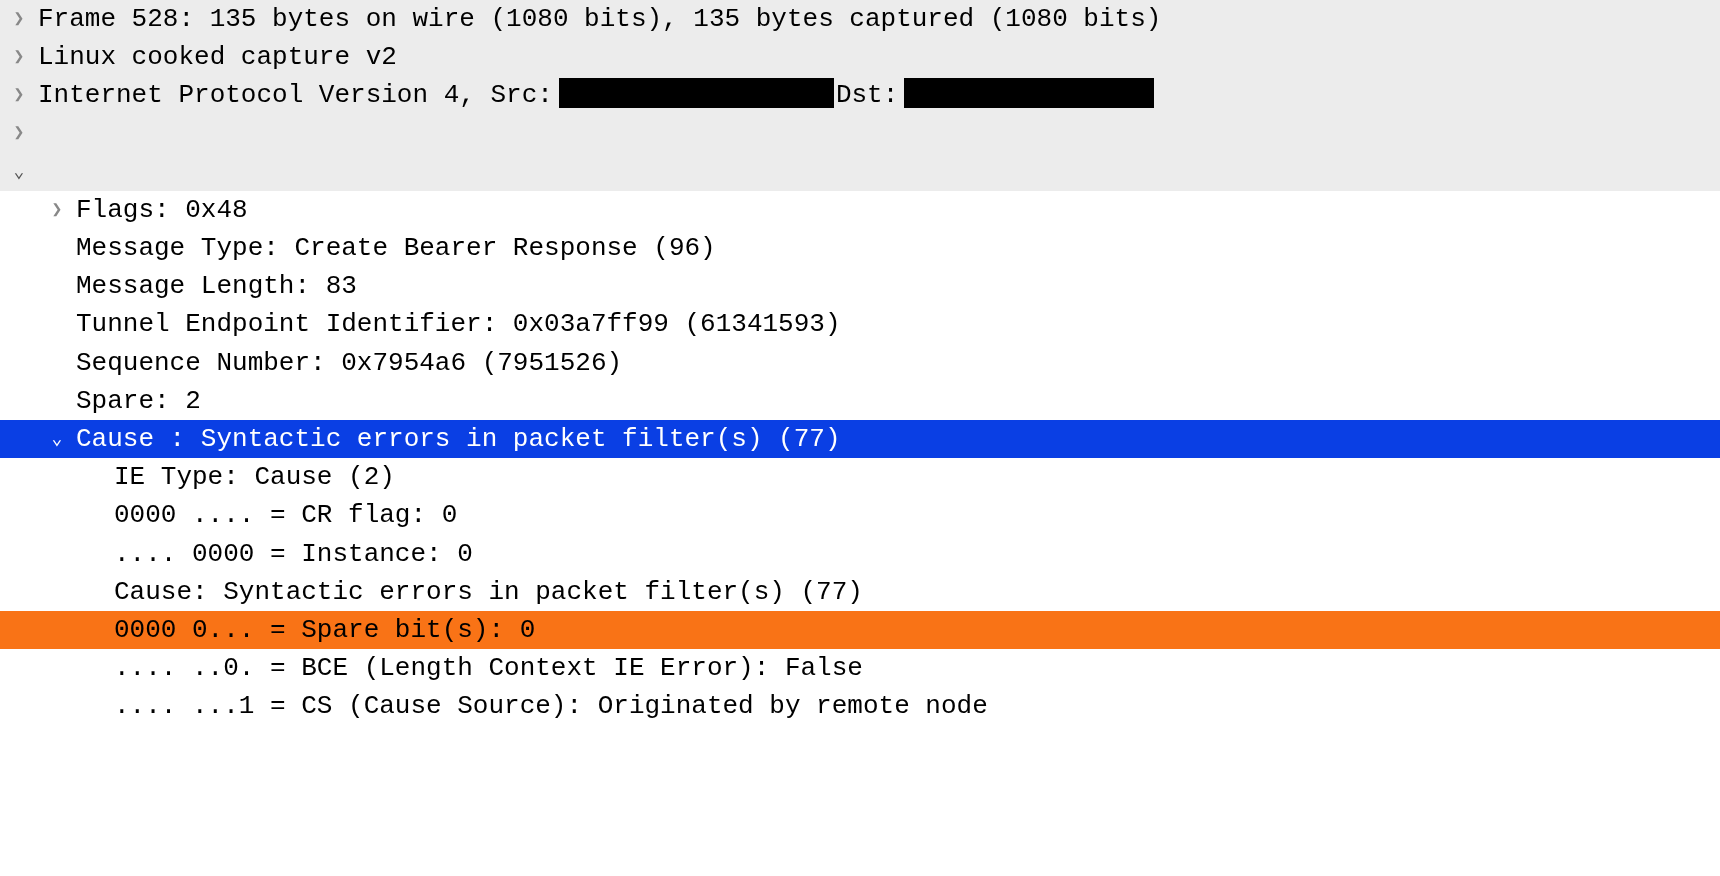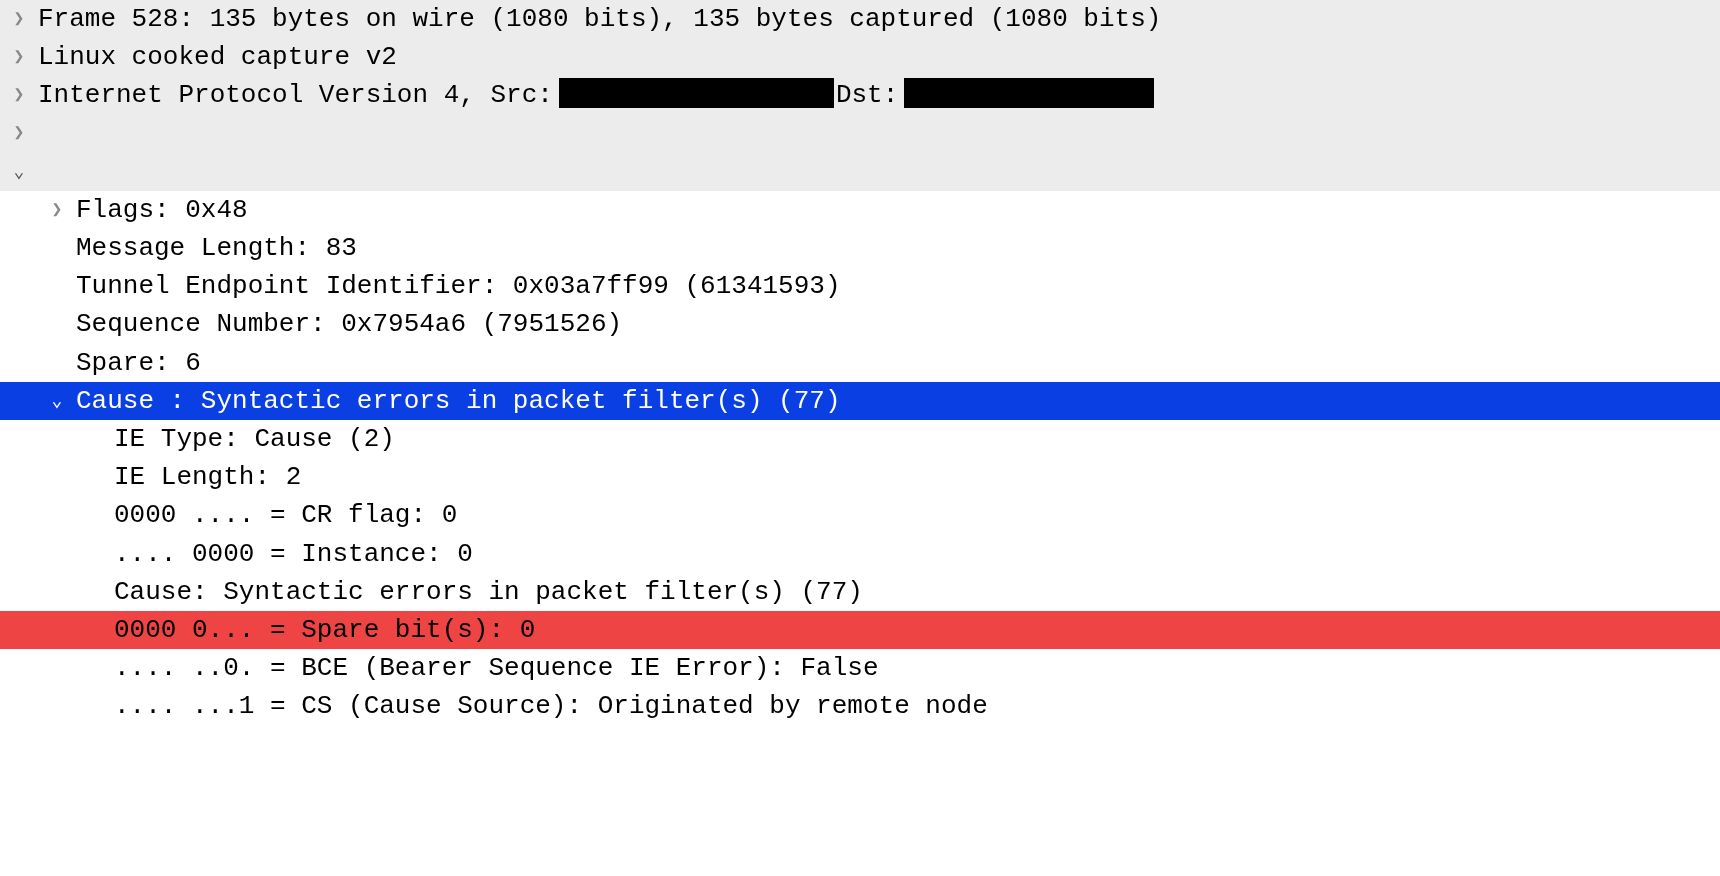--- a/index.html
+++ b/index.html
@@ -41,21 +41,21 @@
     display: inline-block;
     flex-shrink: 0;
   }
   .w38 { width: 38px; }
   .txt { white-space: pre; }
   .selected {
     background: #0a3fe4;
     color: #fff;
   }
   .highlight {
-    background: #ef4444;
+    background: #f97316;
   }
   .redact {
     display: inline-block;
     background: #000;
     height: 30px;
     vertical-align: middle;
     position: relative;
     top: -2px;
   }
   .redact.a { width: 275px; margin: 0 2px 0 6px; }
@@ -91,20 +91,25 @@
   <div class="row top">
     <span class="arrow dark">⌄</span>
   </div>
 
   <div class="row">
     <span class="spacer w38"></span>
     <span class="arrow">❯</span>
     <span class="txt">Flags: 0x48</span>
   </div>
 
+  <div class="row">
+    <span class="spacer w38"></span>
+    <span class="spacer w38"></span>
+    <span class="txt">Message Type: Create Bearer Response (96)</span>
+  </div>
 
   <div class="row">
     <span class="spacer w38"></span>
     <span class="spacer w38"></span>
     <span class="txt">Message Length: 83</span>
   </div>
 
   <div class="row">
     <span class="spacer w38"></span>
     <span class="spacer w38"></span>
@@ -113,42 +118,36 @@
 
   <div class="row">
     <span class="spacer w38"></span>
     <span class="spacer w38"></span>
     <span class="txt">Sequence Number: 0x7954a6 (7951526)</span>
   </div>
 
   <div class="row">
     <span class="spacer w38"></span>
     <span class="spacer w38"></span>
-    <span class="txt">Spare: 6</span>
+    <span class="txt">Spare: 2</span>
   </div>
 
   <div class="row selected">
     <span class="spacer w38"></span>
     <span class="arrow white">⌄</span>
     <span class="txt">Cause : Syntactic errors in packet filter(s) (77)</span>
   </div>
 
   <div class="row">
     <span class="spacer w38"></span>
     <span class="spacer w38"></span>
     <span class="spacer w38"></span>
     <span class="txt">IE Type: Cause (2)</span>
   </div>
 
-  <div class="row">
-    <span class="spacer w38"></span>
-    <span class="spacer w38"></span>
-    <span class="spacer w38"></span>
-    <span class="txt">IE Length: 2</span>
-  </div>
 
   <div class="row">
     <span class="spacer w38"></span>
     <span class="spacer w38"></span>
     <span class="spacer w38"></span>
     <span class="txt">0000 .... = CR flag: 0</span>
   </div>
 
   <div class="row">
     <span class="spacer w38"></span>
@@ -169,21 +168,21 @@
     <span class="spacer w38"></span>
     <span class="spacer w38"></span>
     <span class="txt">0000 0... = Spare bit(s): 0</span>
   </div>
 
 
   <div class="row">
     <span class="spacer w38"></span>
     <span class="spacer w38"></span>
     <span class="spacer w38"></span>
-    <span class="txt">.... ..0. = BCE (Bearer Sequence IE Error): False</span>
+    <span class="txt">.... ..0. = BCE (Length Context IE Error): False</span>
   </div>
 
   <div class="row">
     <span class="spacer w38"></span>
     <span class="spacer w38"></span>
     <span class="spacer w38"></span>
     <span class="txt">.... ...1 = CS (Cause Source): Originated by remote node</span>
   </div>
 
 </div>

